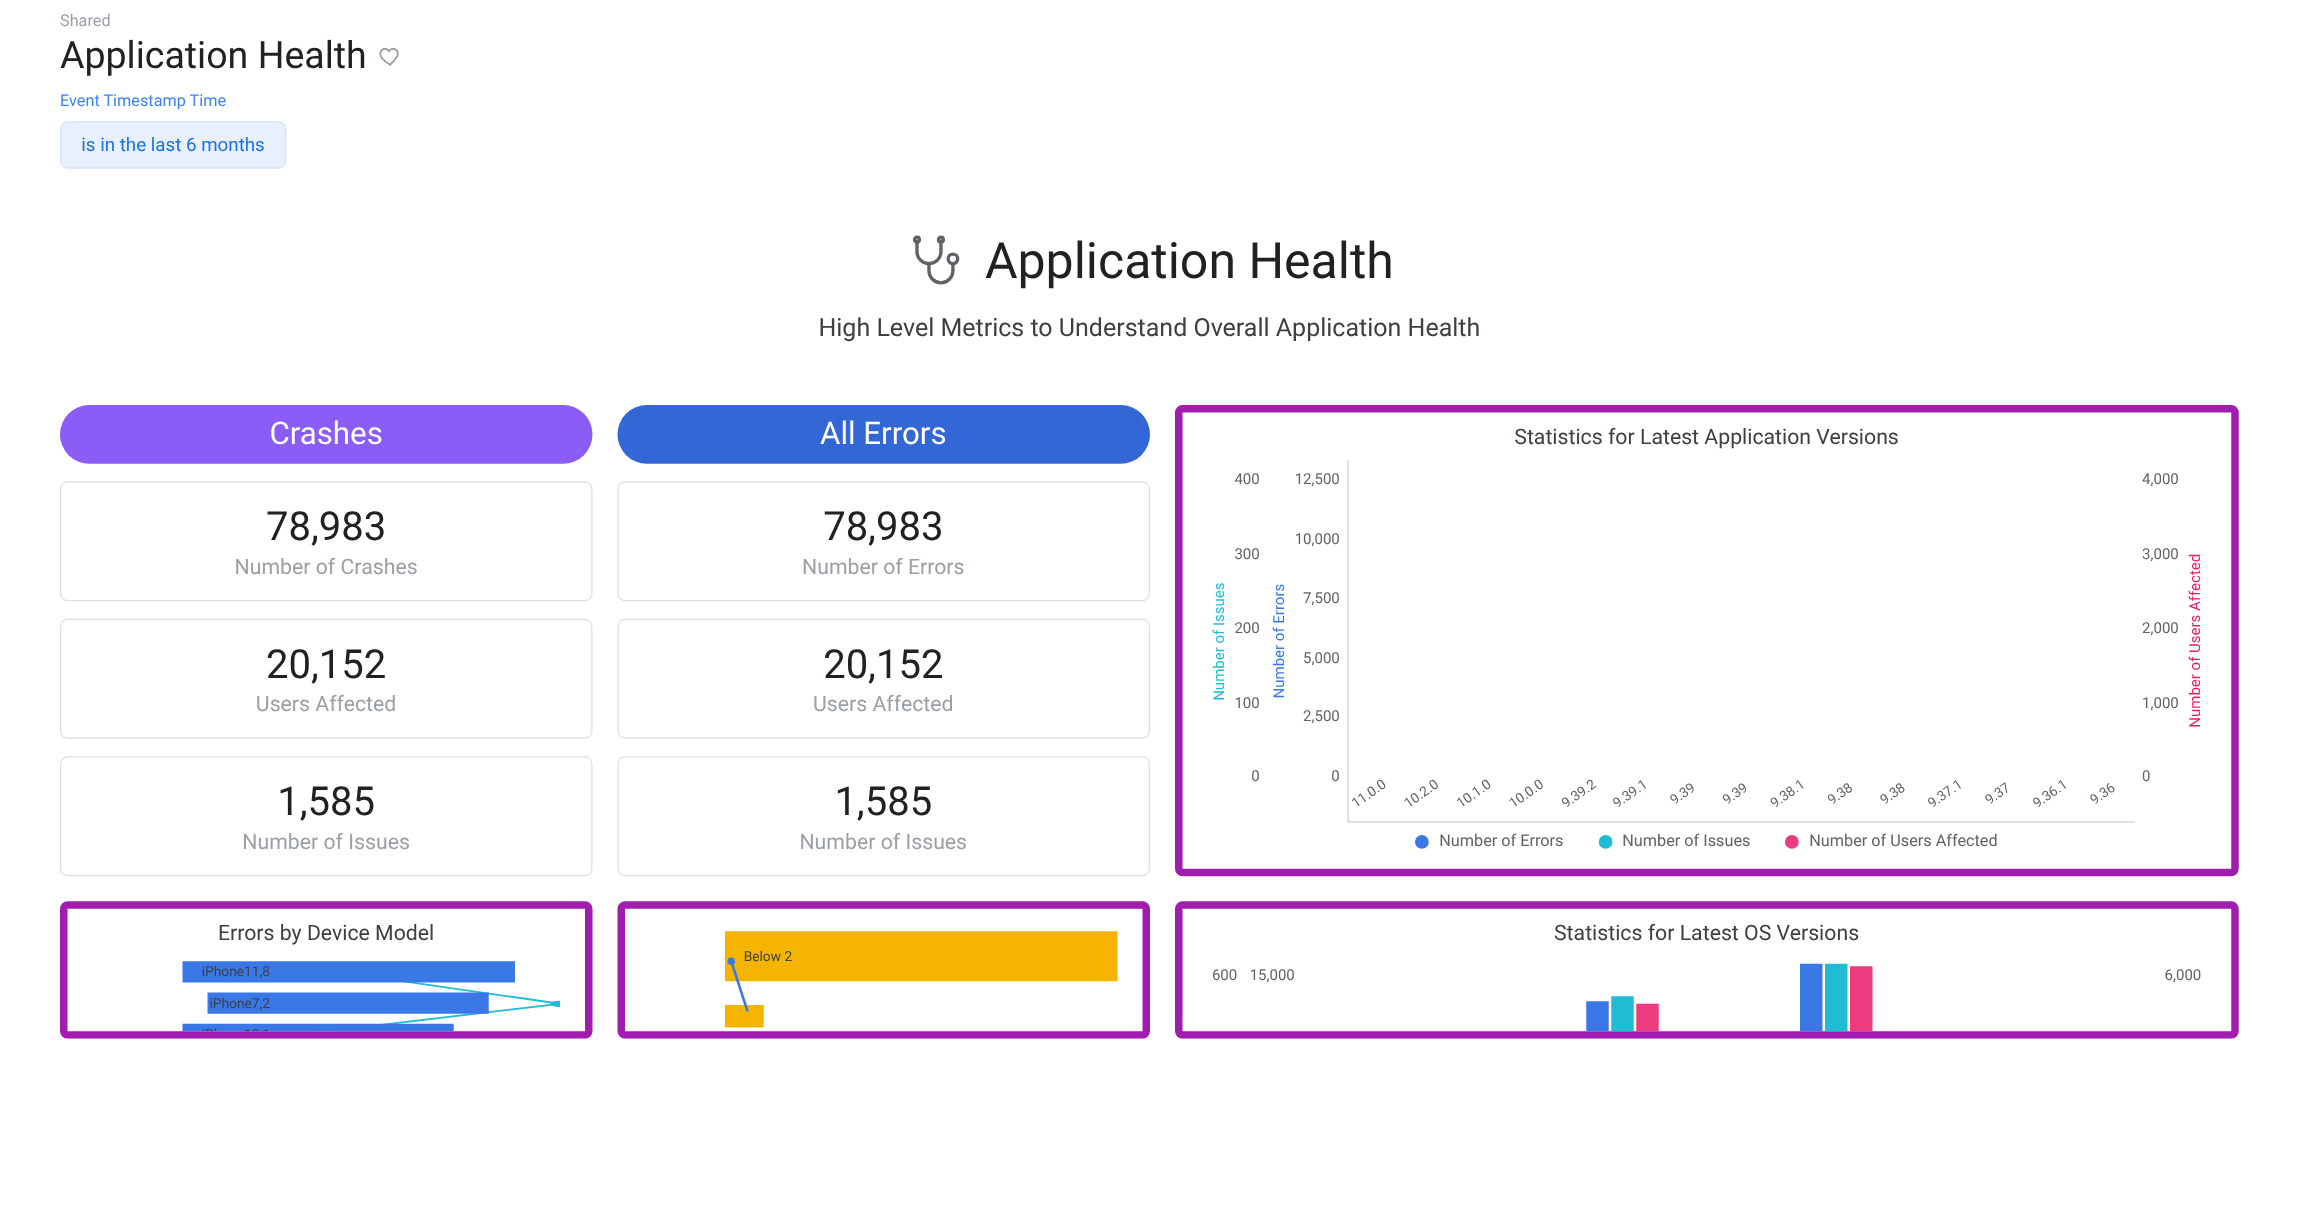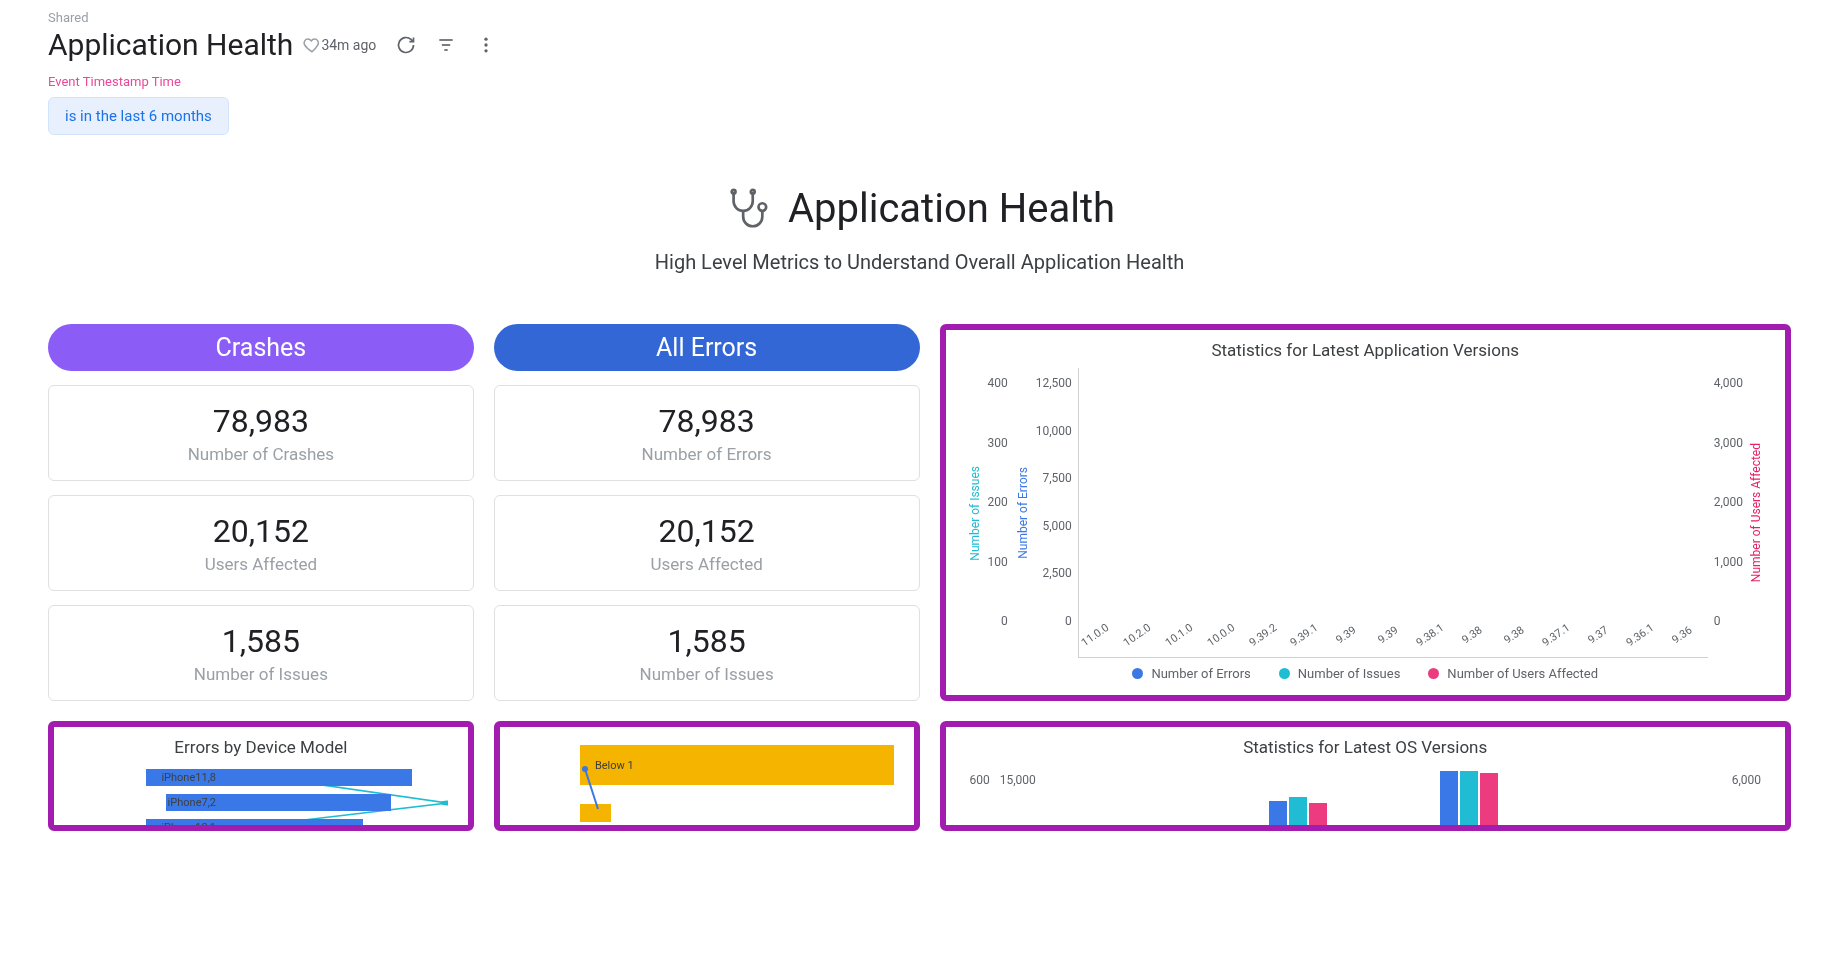--- a/index.html
+++ b/index.html
@@ -50,21 +50,21 @@
     align-items: center;
     justify-content: center;
     cursor: pointer;
     color: #5f6368;
   }
   .filter-section {
     padding: 12px 48px 30px 48px;
   }
   .filter-label {
     font-size: 13px;
-    color: #ec4899;
+    color: #3b82f6;
     margin-bottom: 8px;
   }
   .filter-chip {
     display: inline-block;
     background: #e8f0fe;
     color: #1a73e8;
     font-size: 15px;
     padding: 9px 16px;
     border-radius: 6px;
     border: 1px solid #d2e3fc;
@@ -318,43 +318,20 @@
 
 <div class="topbar">
   <div class="topbar-left">
     <div class="shared">Shared</div>
     <div class="title-row">
       <div class="page-title">Application Health</div>
       <svg class="heart-icon" viewBox="0 0 24 24" fill="none" stroke="currentColor" stroke-width="2">
         <path d="M12 21s-7.5-4.6-10-9.4C.5 7.9 2.9 4 6.5 4c2 0 3.5 1.1 4.5 2.5C12 5.1 13.5 4 15.5 4 19.1 4 21.5 7.9 20 11.6 17.5 16.4 12 21 12 21z"></path>
       </svg>
     </div>
-  </div>
-  <div class="topbar-right">
-    <span>34m ago</span>
-    <span class="icon-btn">
-      <svg width="20" height="20" viewBox="0 0 24 24" fill="none" stroke="currentColor" stroke-width="2">
-          <path d="M21 12a9 9 0 1 1-3-6.7L21 8"></path>
-          <path d="M21 3v5h-5"></path>
-        </svg>
-    </span>
-    <span class="icon-btn">
-      <svg width="20" height="20" viewBox="0 0 24 24" fill="none" stroke="currentColor" stroke-width="2">
-          <line x1="4" y1="6" x2="20" y2="6"></line>
-          <line x1="7" y1="12" x2="17" y2="12"></line>
-          <line x1="10" y1="18" x2="14" y2="18"></line>
-        </svg>
-    </span>
-    <span class="icon-btn">
-      <svg width="20" height="20" viewBox="0 0 24 24" fill="currentColor">
-          <circle cx="12" cy="5" r="2"></circle>
-          <circle cx="12" cy="12" r="2"></circle>
-          <circle cx="12" cy="19" r="2"></circle>
-        </svg>
-    </span>
   </div>
 </div>
 
 <div class="filter-section">
   <div class="filter-label">Event Timestamp Time</div>
   <div class="filter-chip">is in the last 6 months</div>
 </div>
 
 <div class="hero">
   <div class="hero-title-row">
@@ -567,21 +544,21 @@
         <div class="hrow" style="position: relative;">
           <div class="hrow-label">iPhone12,1</div>
           <div class="hbar" style="width: 72%;"></div>
         </div>
       </div>
   </div>
 
   <div class="chart-card partial-chart">
     <div class="resolve-area">
       <div class="resolve-bar-row" style="position:relative; margin-top:6px;">
-        <div class="resolve-label">Below 1</div>
+        <div class="resolve-label">Below 2</div>
         <div class="resolve-bar" style="width:100%;"></div>
       </div>
       <div class="resolve-bar-row" style="position:relative; margin-top:4px;">
         <div class="resolve-bar" style="width:10%; height:18px;"></div>
       </div>
       <svg style="position:absolute; left:60px; top:6px; width:20px; height:70px;">
         <line x1="5" y1="20" x2="18" y2="60" stroke="#3b78e7" stroke-width="2"></line>
         <circle cx="5" cy="20" r="3" fill="#3b78e7"></circle>
       </svg>
     </div>

